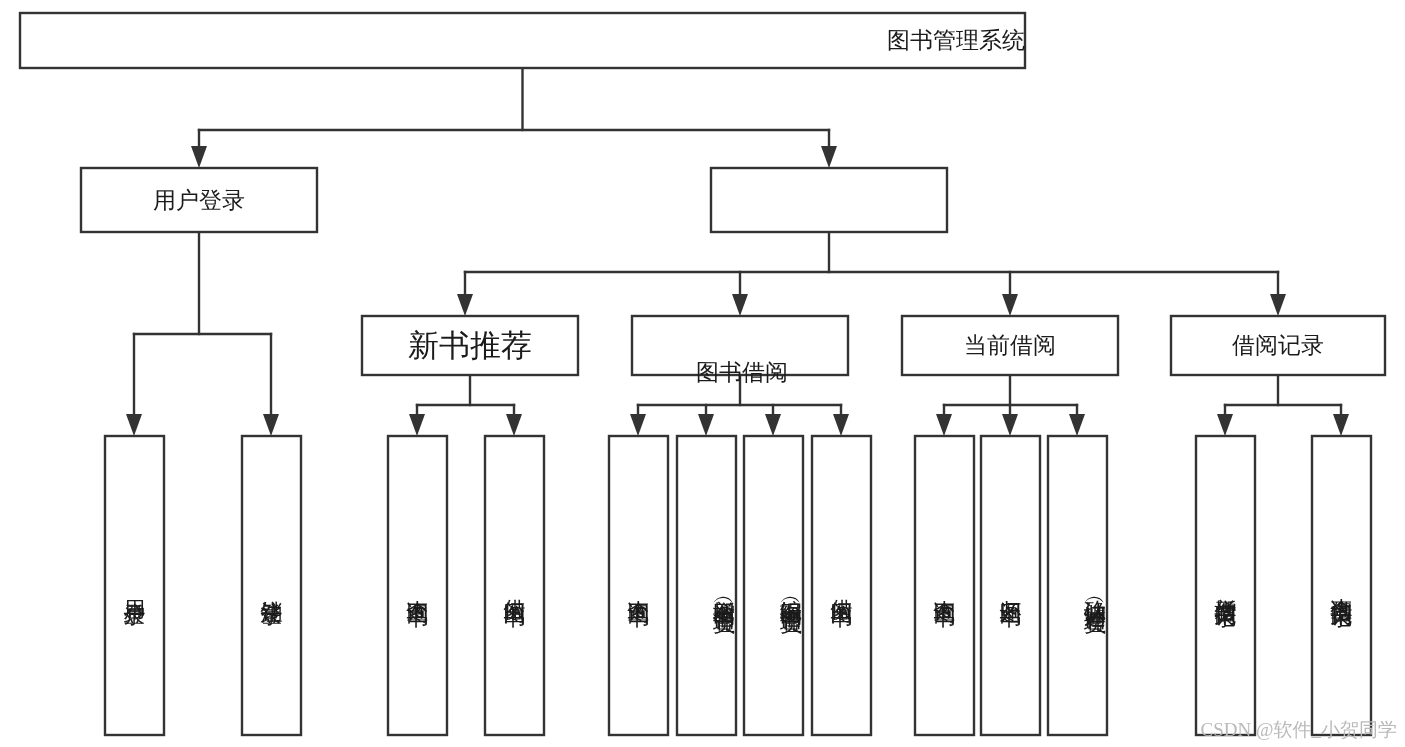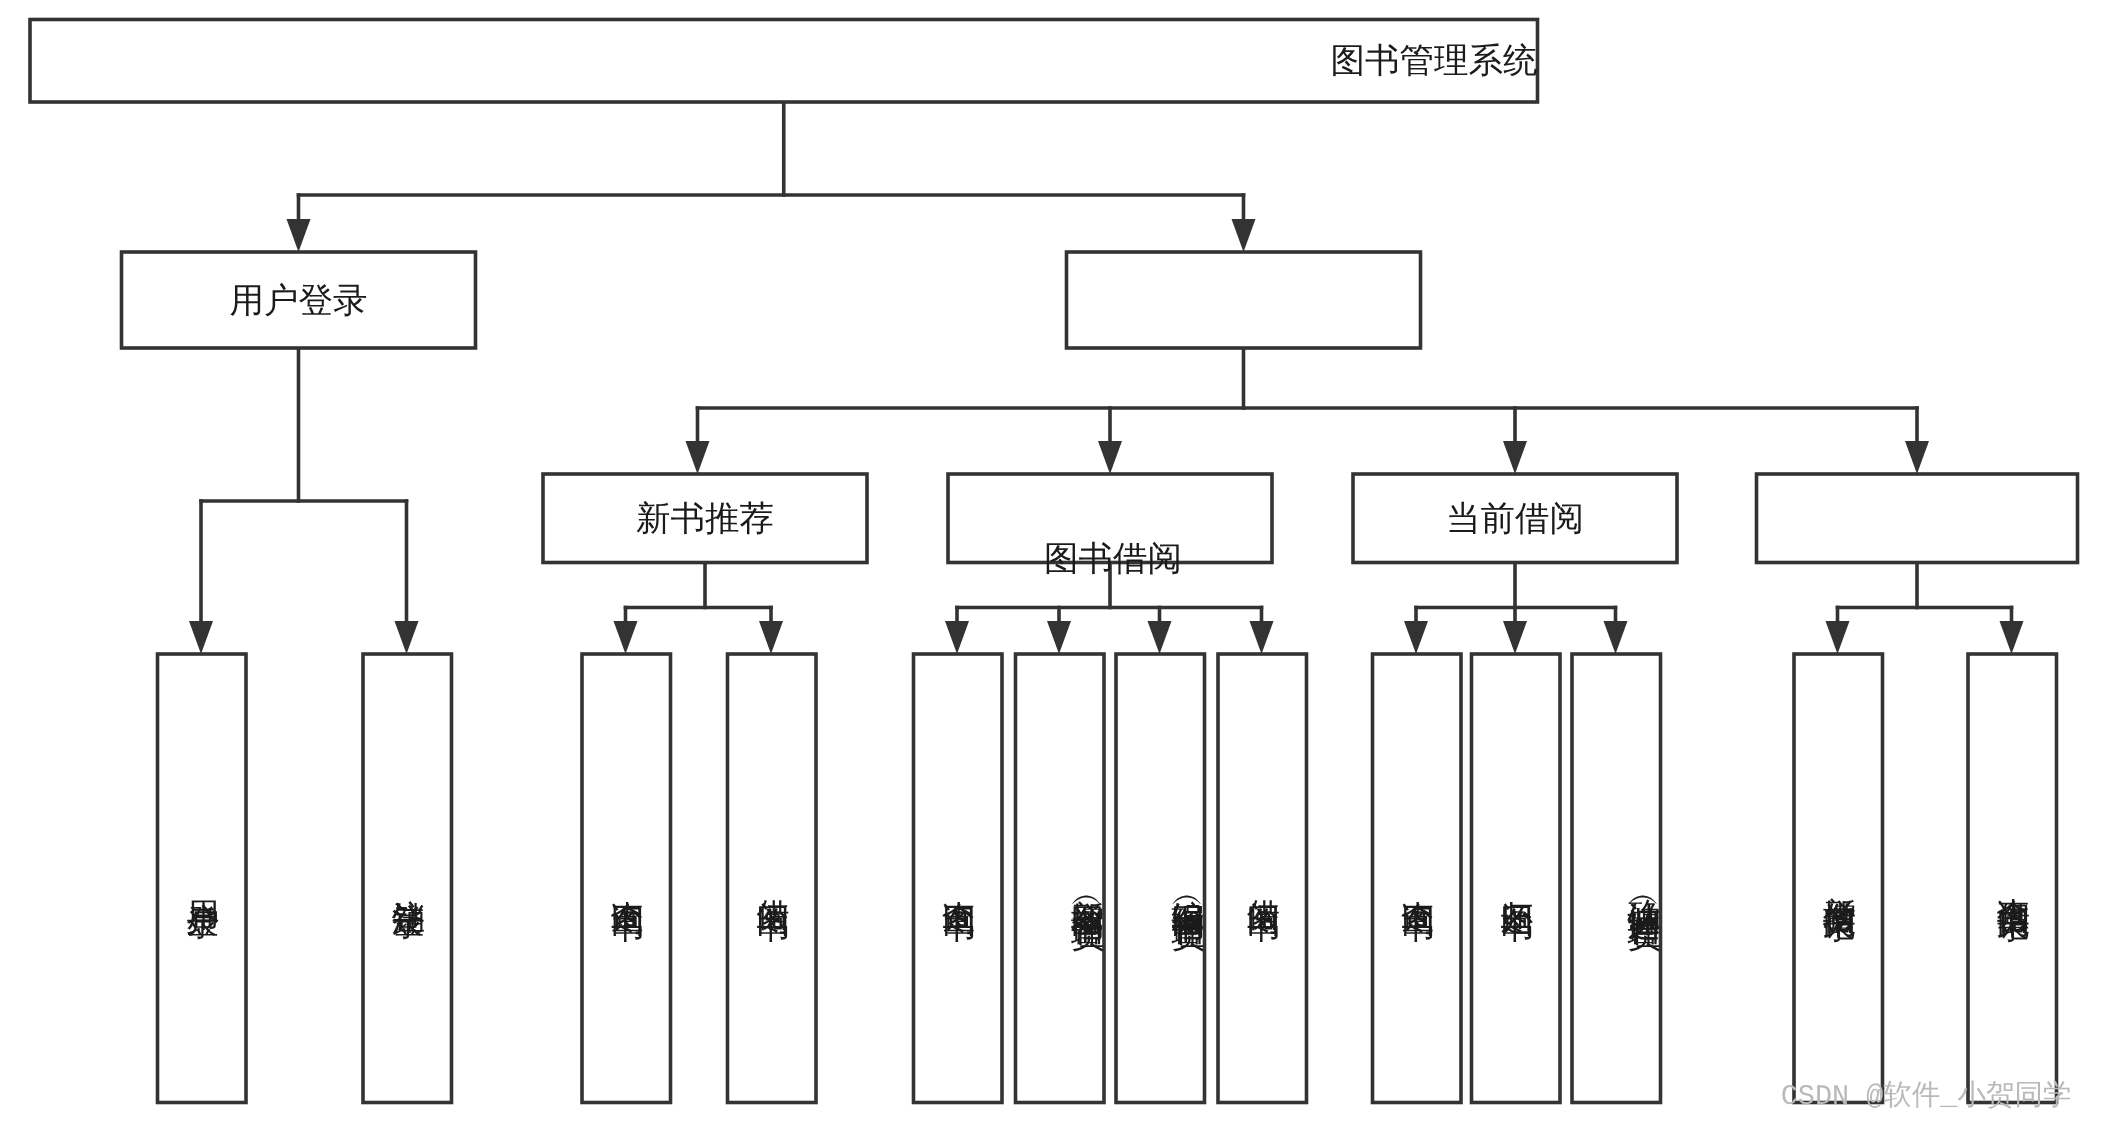--- a/index.html
+++ b/index.html
@@ -52,23 +52,23 @@
     letter-spacing: 2px;
     display: flex;
     align-items: center;
     justify-content: center;
     text-align: center;
     white-space: pre-line;
     user-select: none;
   }
   .watermark {
     position: absolute;
-    right: 24px;
+    right: 8px;
     bottom: 4px;
-    font-family: Liberation Mono, monospace;
+    font-family: Liberation Serif, serif;
     font-size: 19px;
     color: #b9b9b9;
     white-space: nowrap;
     user-select: none;
   }
 </style>
 </head>
 <body>
 
 <div id="diagram-root">
@@ -171,31 +171,34 @@
   <div style="position:absolute; left:20px; top:13px; width:1005px; height:55px; display:flex; align-items:center; justify-content:flex-end;">
     <span style="font-size:23px; color:#1b1b1b;">图书管理系统</span>
   </div>
 
   <div style="position:absolute; left:81px; top:168px; width:236px; height:64px; display:flex; align-items:center; justify-content:center;">
     <span style="font-size:23px; color:#1b1b1b;">用户登录</span>
   </div>
 
 
   <div style="position:absolute; left:362px; top:316px; width:216px; height:59px; display:flex; align-items:center; justify-content:center;">
-    <span style="font-size:23px; color:#1b1b1b;">新书推荐</span>
+    <span style="font-size:31px; color:#1b1b1b;">新书推荐</span>
   </div>
 
   <div style="position:absolute; left:632px; top:316px; width:220px; height:59px; display:flex; align-items:center; justify-content:center;margin-top:27px;">
     <span style="font-size:23px; color:#1b1b1b;">图书借阅</span>
   </div>
 
   <div style="position:absolute; left:902px; top:316px; width:216px; height:59px; display:flex; align-items:center; justify-content:center;">
     <span style="font-size:23px; color:#1b1b1b;">当前借阅</span>
   </div>
 
+  <div style="position:absolute; left:1171px; top:316px; width:214px; height:59px; display:flex; align-items:center; justify-content:center;">
+    <span style="font-size:23px; color:#1b1b1b;">借阅记录</span>
+  </div>
 
   <div class="vert-text" style="left:105px; top:436px; width:59px; height:299px;">用户登录</div>
   <div class="vert-text" style="left:242px; top:436px; width:59px; height:299px;">注销登录</div>
 
   <div class="vert-text" style="left:388px; top:436px; width:59px; height:299px;">查询图书</div>
   <div class="vert-text" style="left:485px; top:436px; width:59px; height:299px;">借阅图书</div>
 
   <div class="vert-text" style="left:609px; top:436px; width:59px; height:299px;">查询图书</div>
   <div class="vert-text" style="left:677px; top:436px; width:59px; height:299px; align-items:flex-start; padding-top:10px; box-sizing:border-box;">新增图书（管理员）</div>
   <div class="vert-text" style="left:744px; top:436px; width:59px; height:299px; align-items:flex-start; padding-top:10px; box-sizing:border-box;">编辑图书（管理员）</div>

